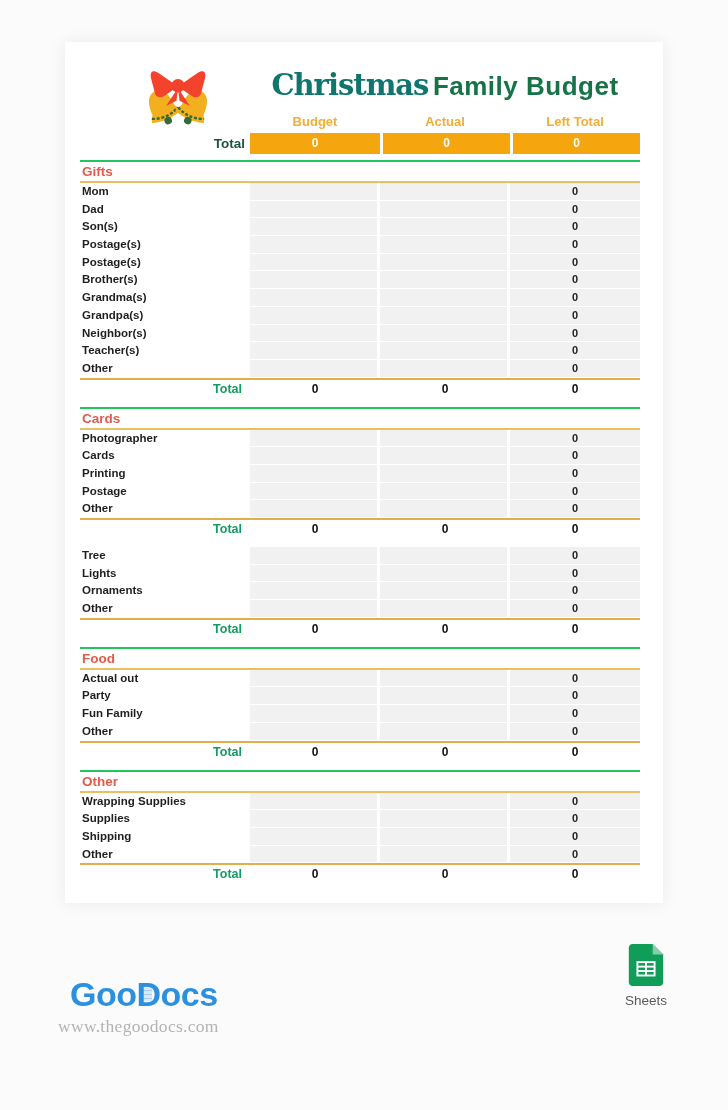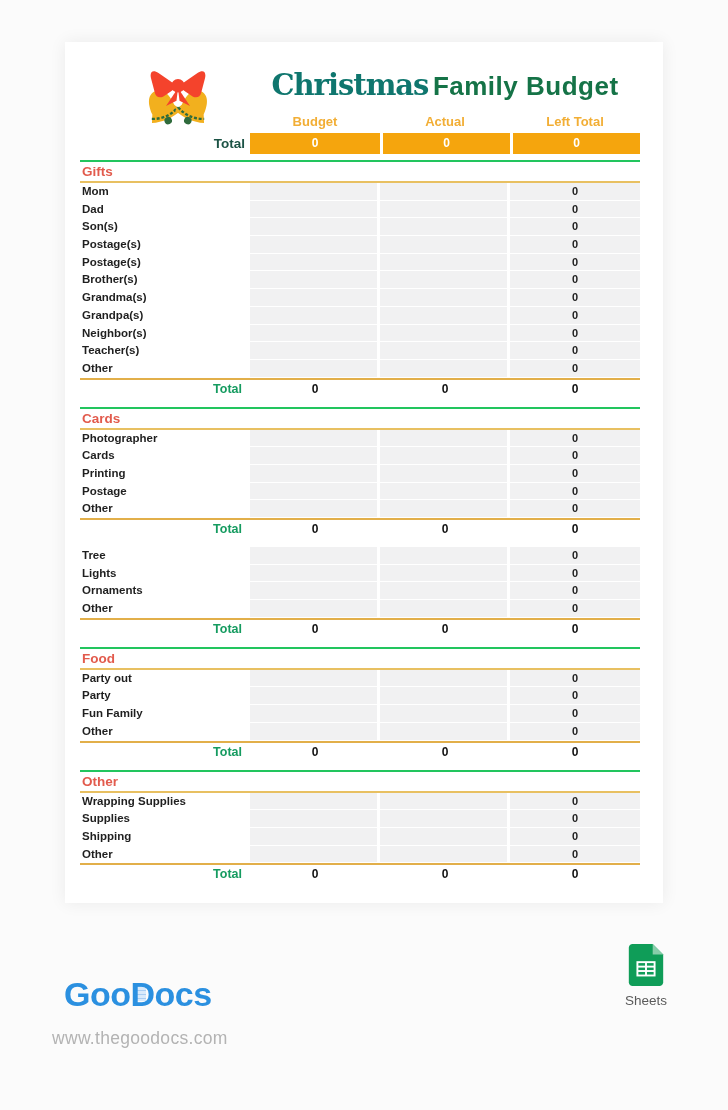--- a/index.html
+++ b/index.html
@@ -36,28 +36,28 @@
   }
   .row{height:17.7px;}
   .cell{box-sizing:border-box;}
   .lbl{font-size:11.5px;font-weight:600;color:#1f1f1f;line-height:17.7px;padding-left:2px;white-space:nowrap;}
   .gray{background:#F1F1F2;border-bottom:1.5px solid #fff;border-right:3px solid #fff;}
   .gray.lo{border-right:none;font-weight:700;font-size:11px;color:#222;text-align:center;line-height:16.5px;}
   .trow{border-top:2px solid #E2AF4A;height:19px;}
   .tlbl{color:#159B60;font-weight:700;font-size:12.5px;text-align:right;line-height:19px;padding-right:8px;box-sizing:border-box;}
   .tval{font-weight:700;font-size:12px;color:#111;text-align:center;line-height:19px;}
   
-  .brand{position:absolute;left:52px;top:976px;}
+  .brand{position:absolute;left:58px;top:976px;}
   .logo{font-weight:700;font-size:34px;color:#2B90E0;letter-spacing:-.5px;line-height:36px;padding-left:12px;}
   .logo-d{position:relative;display:inline-block;}
   .logo-d::before{
     content:"";position:absolute;left:3px;top:7px;width:13px;height:18px;z-index:-1;
     background:repeating-linear-gradient(#D9EAFB 0 3px,#A9Cdf2 3px 4px);
   }
-  .url{margin-top:16px;font-size:17.5px;color:#B3B3B3;letter-spacing:.3px;}
+  .url{margin-top:4px;font-size:17.5px;color:#B3B3B3;letter-spacing:.3px;font-family:Liberation Serif, serif;}
   .sheets{position:absolute;left:624px;top:944px;width:44px;text-align:center;}
   .sheets-label{margin-top:3px;font-size:13.5px;color:#5A5A5A;}
 </style>
 </head>
 <body>
 
 <div class="card">
 
   <div class="hdr">
     <div class="bells">
@@ -248,21 +248,21 @@
         <div class="grid4 trow">
           <div class="cell tlbl">Total</div>
           <div class="cell tval">0</div>
           <div class="cell tval">0</div>
           <div class="cell tval">0</div>
         </div>
       </section>
       <section class="sec">
         <div class="sec-head">Food</div>
         <div class="grid4 row">
-          <div class="cell lbl">Party out</div>
+          <div class="cell lbl">Actual out</div>
           <div class="cell gray"></div>
           <div class="cell gray"></div>
           <div class="cell gray lo">0</div>
         </div>
         <div class="grid4 row">
           <div class="cell lbl">Party</div>
           <div class="cell gray"></div>
           <div class="cell gray"></div>
           <div class="cell gray lo">0</div>
         </div>

